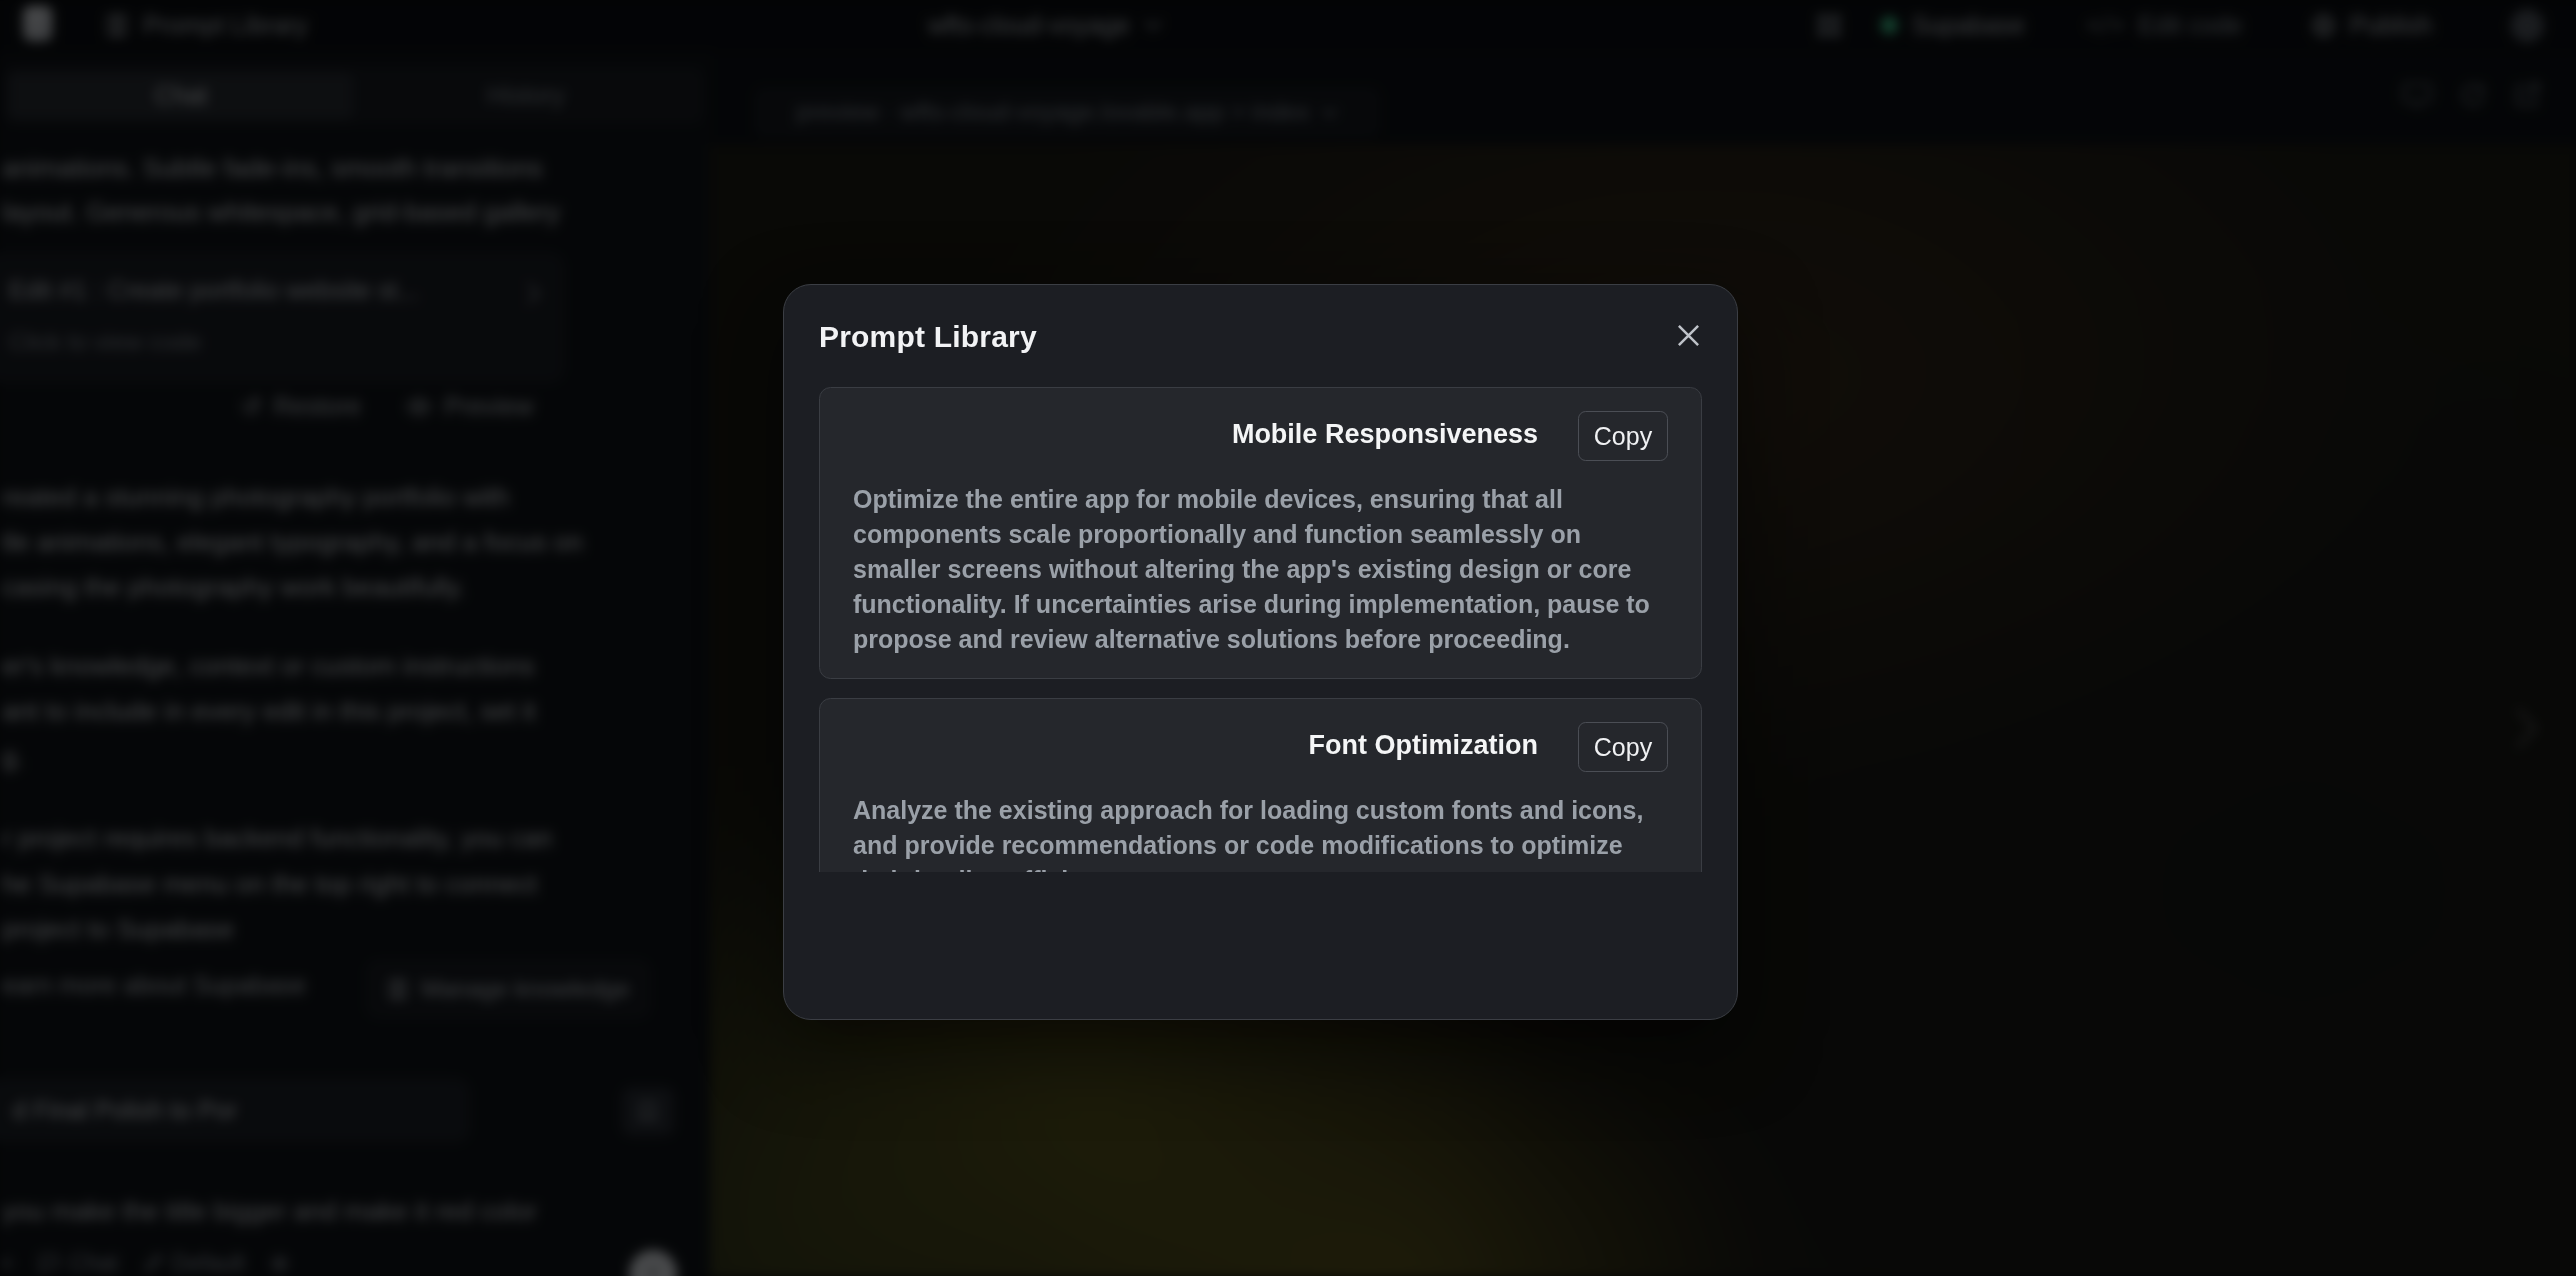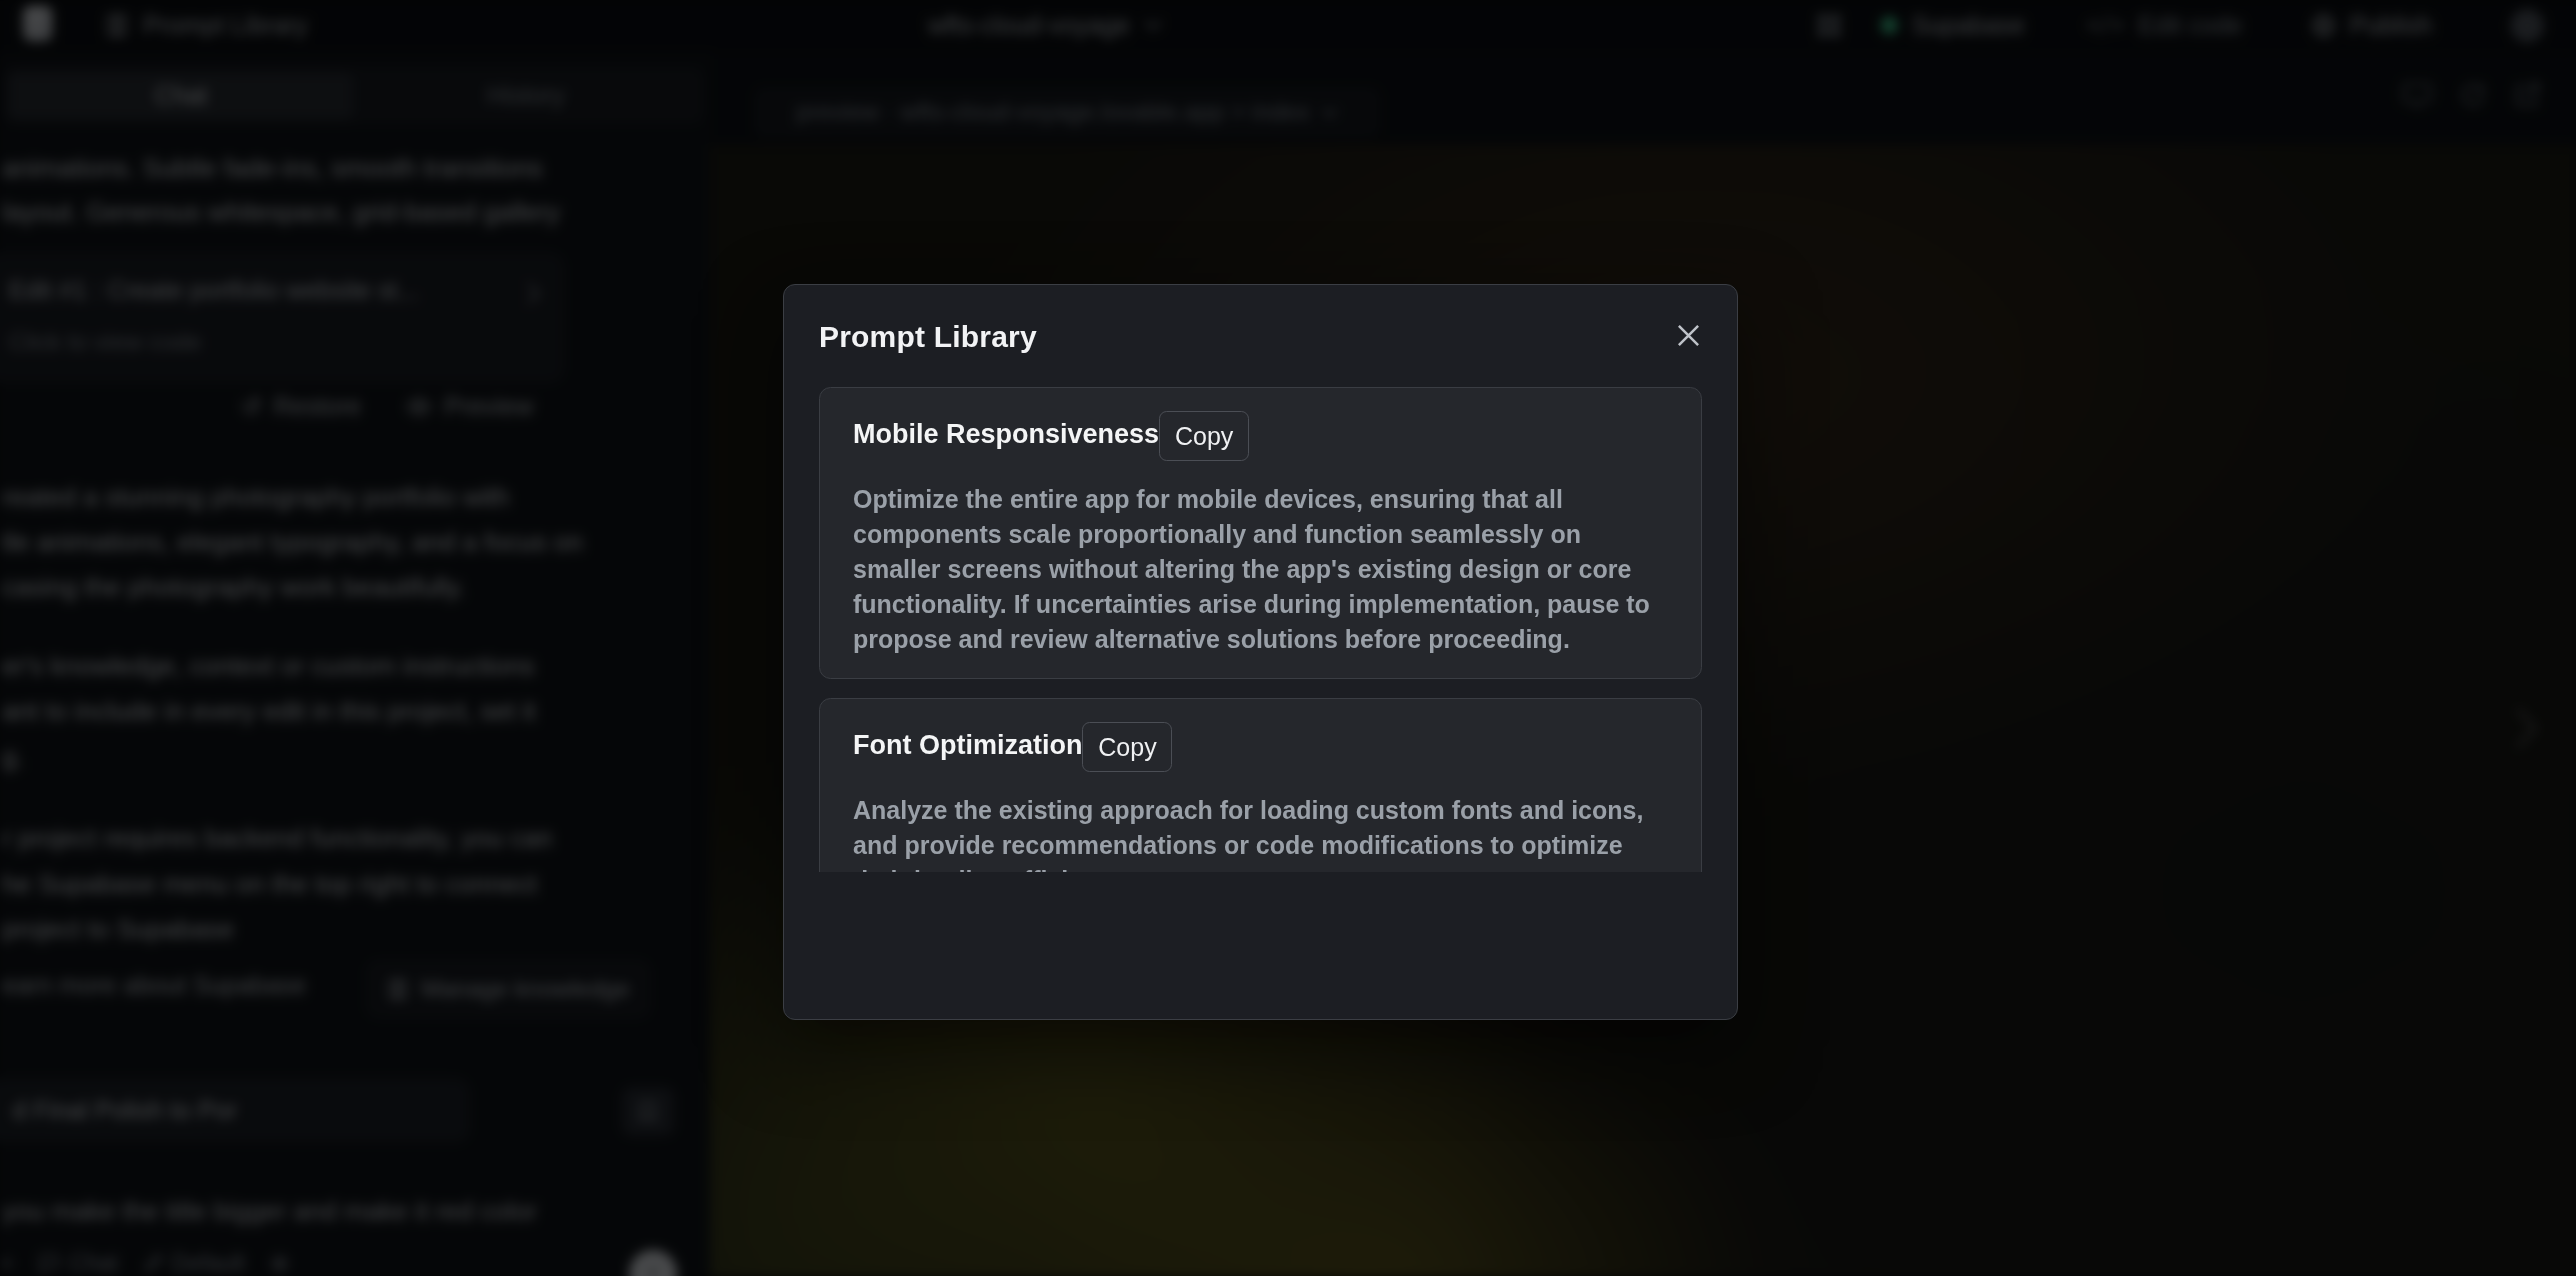--- a/index.html
+++ b/index.html
@@ -61,31 +61,31 @@
       radial-gradient(943px 539px at 1040px 318px, rgba(96,64,28,.4), transparent 72%),
       radial-gradient(1020px 732px at 1598px 789px, rgba(18,16,12,.9), transparent 78%),
       #181409; }
   .panel-chev { position:absolute; left:1798px; top:651px; opacity:.28; }
 
   
   #overlay { position:absolute; inset:0; background:rgba(3,4,6,.70); }
 
   
   #modal { position:absolute; left:783px; top:284px; width:955px; height:736px; background:#1c1e23;
-    border:1px solid #3b3e44; border-radius:12px; box-shadow:0 29px 77px rgba(0,0,0,.55); padding:35px; }
+    border:1px solid #3b3e44; border-radius:28px; box-shadow:0 29px 77px rgba(0,0,0,.55); padding:35px; }
   .m-head { display:flex; align-items:flex-start; justify-content:space-between; }
   .m-title { font-size:30px; font-weight:600; color:#f2f3f5; letter-spacing:0.2px; }
   .m-close { width:39px; height:39px; display:flex; align-items:center; justify-content:center; cursor:pointer; margin:-3.9px -5.8px 0 0; }
   .m-search { margin-top:26px; width:100%; height:70px; background:#24262b; border:1px solid #43464d;
     border-radius:9.6px; padding:0 31px; font-size:26px; color:#e8eaec; outline:none;
     font-family:"Liberation Sans", sans-serif; }
   .m-search::placeholder { color:#868b93; }
   .m-list { margin-top:32px; height:485px; overflow:hidden; display:flex; flex-direction:column; gap:19px; }
   .p-card { flex-shrink:0; background:#25272c; border:1px solid #3a3d43; border-radius:11.6px; padding:23px 33px 21px 33px; }
-  .p-top { display:flex; align-items:flex-start; justify-content:flex-start; }
+  .p-top { display:flex; align-items:flex-start; justify-content:flex-end;gap:40px; }
   .p-title { font-size:27px; font-weight:600; color:#f4f5f6; padding-top:7.7px; }
   .copy-btn { min-width:90px; height:50px; border:1px solid #4b4e55; border-radius:7.7px; background:transparent;
     color:#f0f1f3; font-size:25px; display:flex; align-items:center; justify-content:center; padding:0 10px;
     font-family:"Liberation Sans", sans-serif; cursor:pointer; }
   .p-desc { margin-top:21px; font-size:25px; line-height:35px; color:#9aa0a8;font-weight:bold; }
   svg { display:block; }
 </style>
 </head>
 <body>
 

